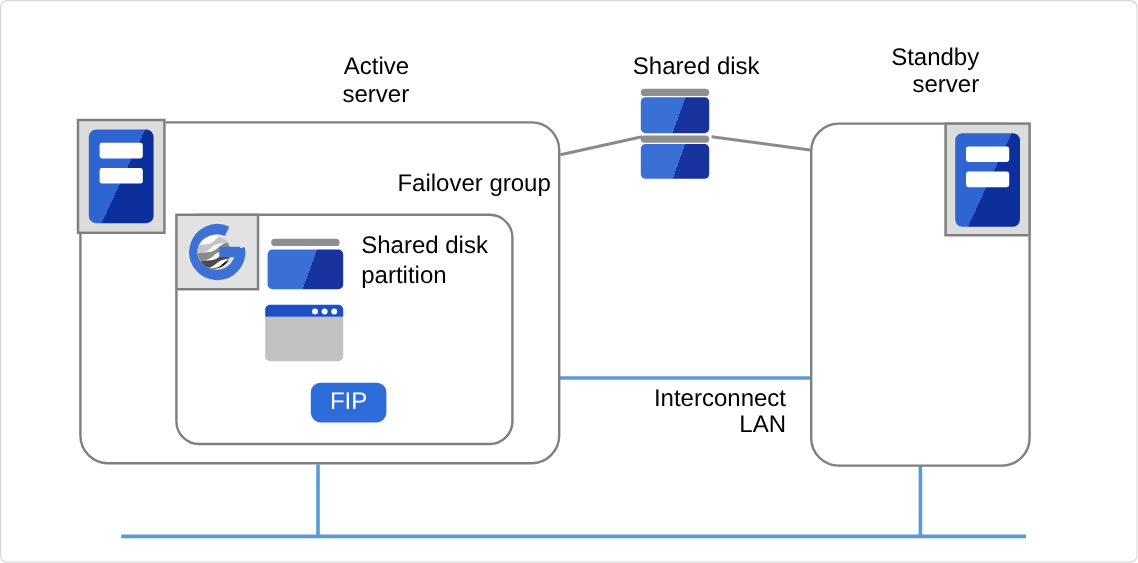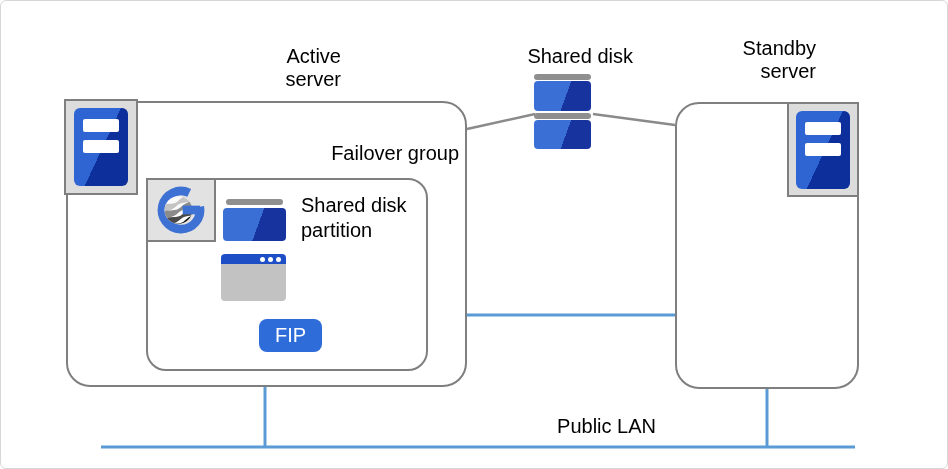--- a/index.html
+++ b/index.html
@@ -157,15 +157,16 @@
       <span class="app-dot" style="right:13px;"></span>
       <span class="app-dot" style="right:5px;"></span>
     </div>
     <div class="app-body"></div>
   </div>
 
   <div class="fip-badge">
     <span>FIP</span>
   </div>
 
-  <div class="label" style="left:475px;top:414px;width:180px;">Public LAN</div>
+  <div class="label" style="left:474px;top:320px;width:180px;line-height:22px;">Interconnect
+LAN</div>
 
 </div>
 
 </body></html>

